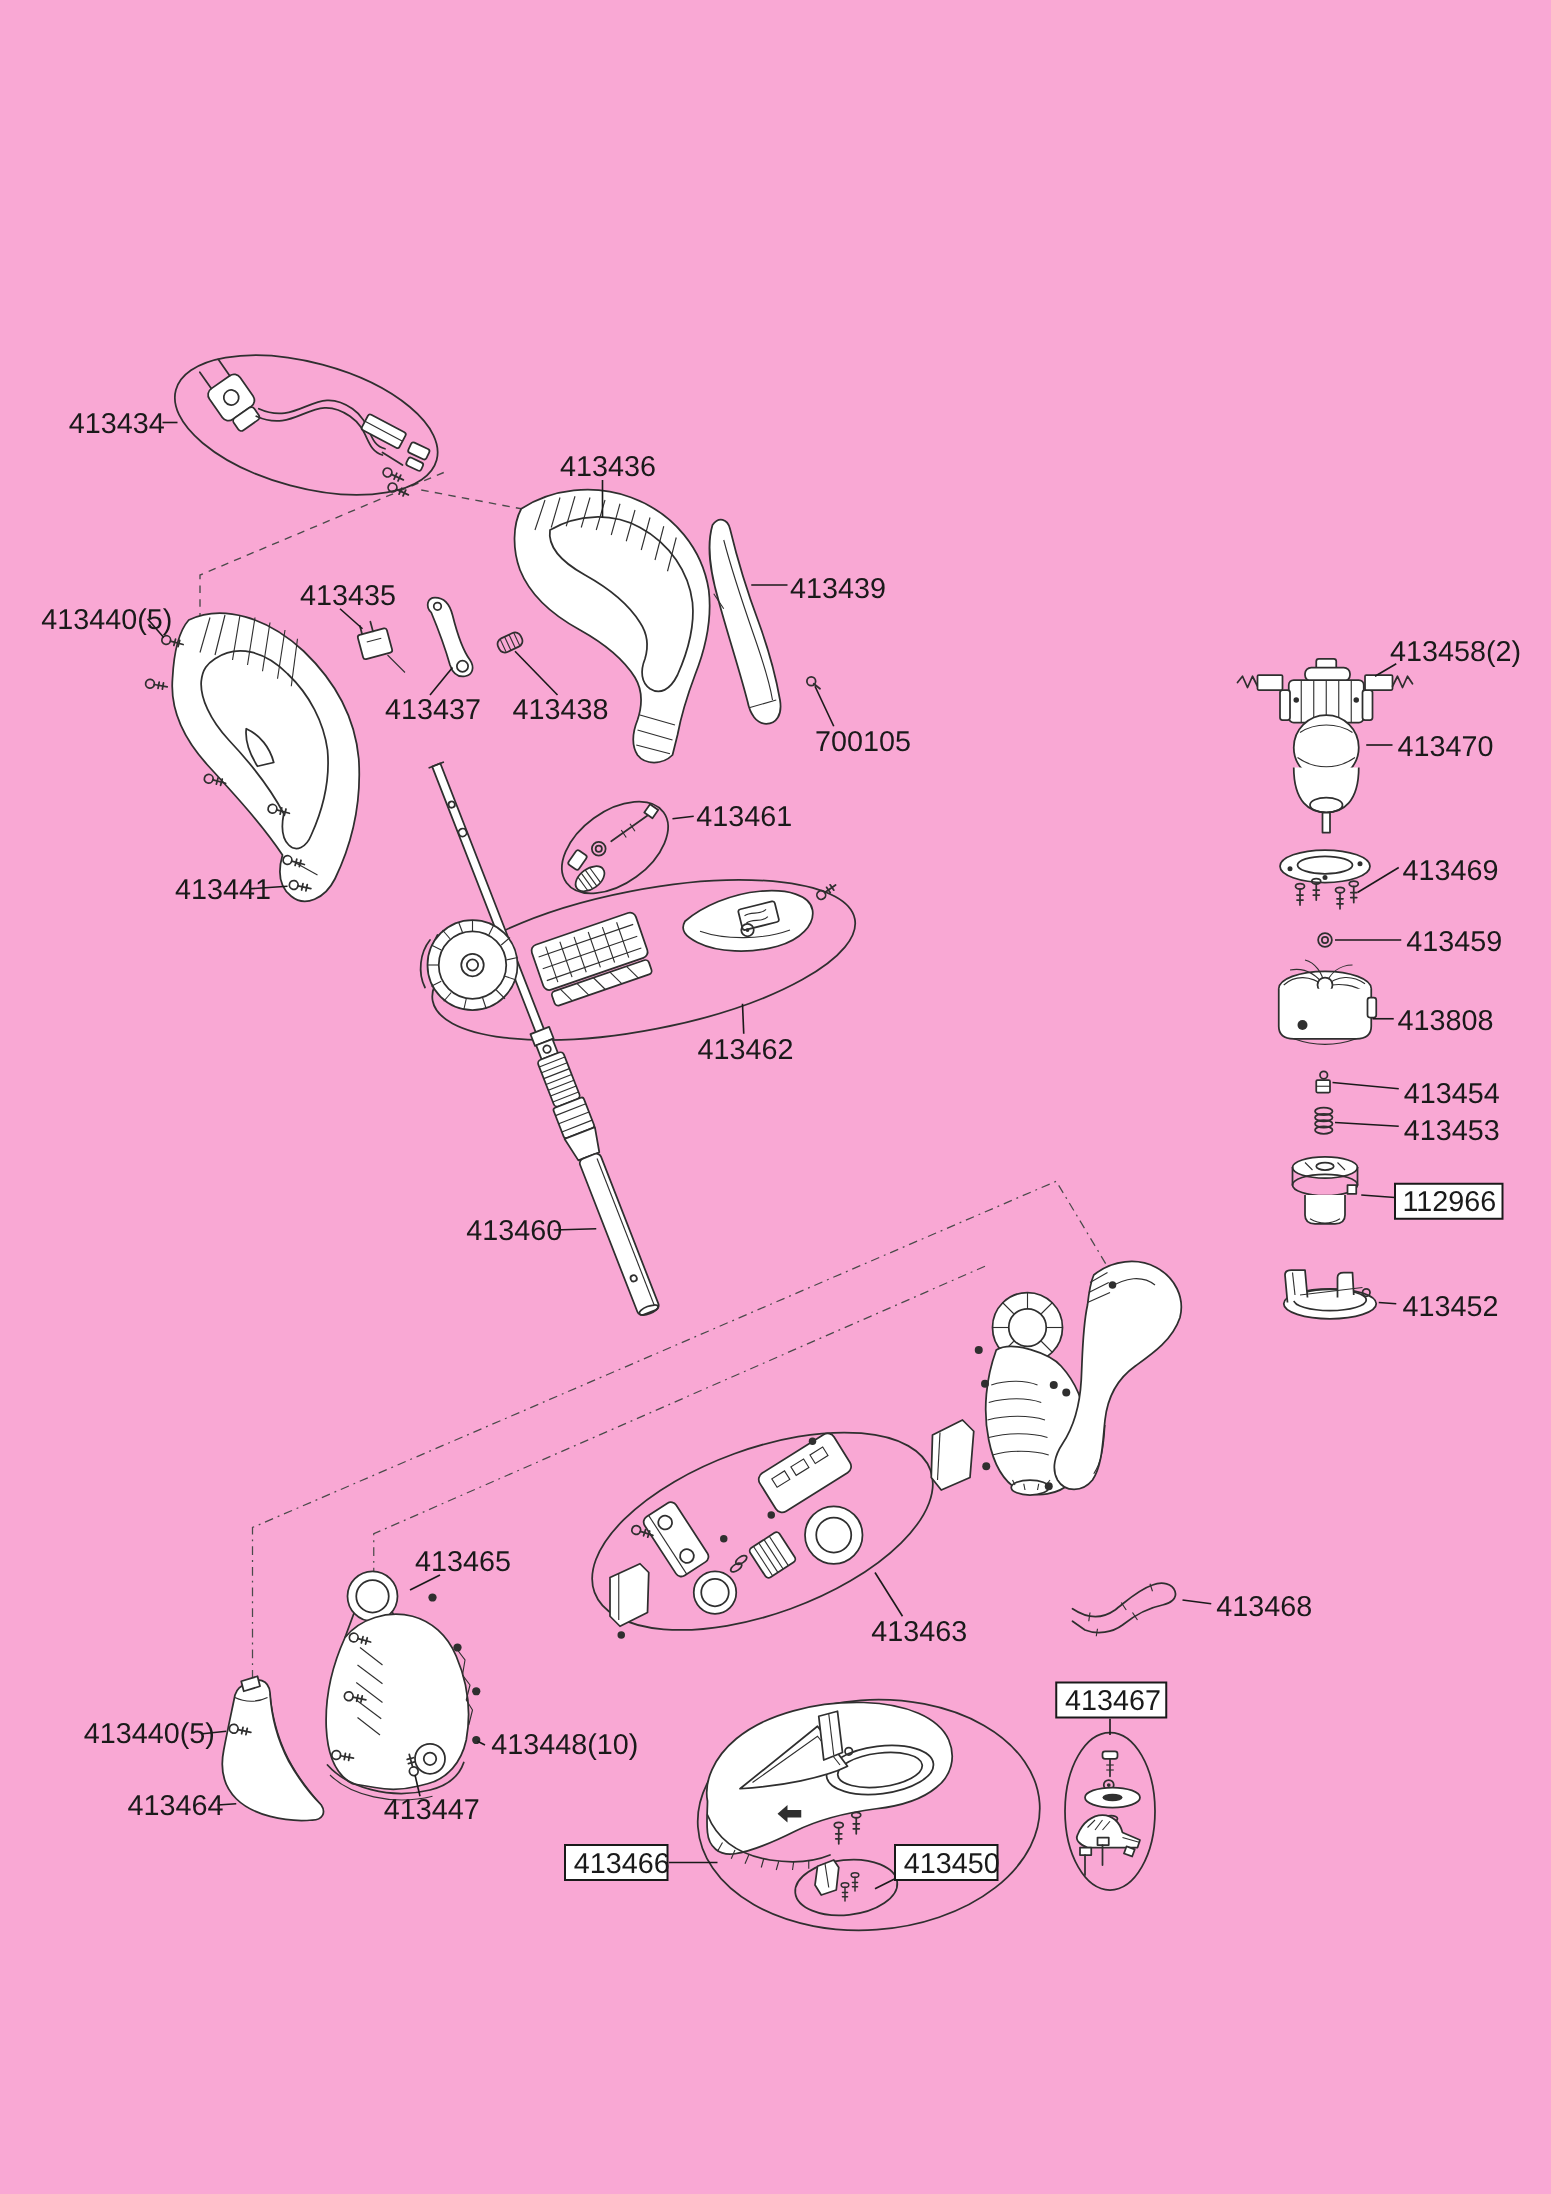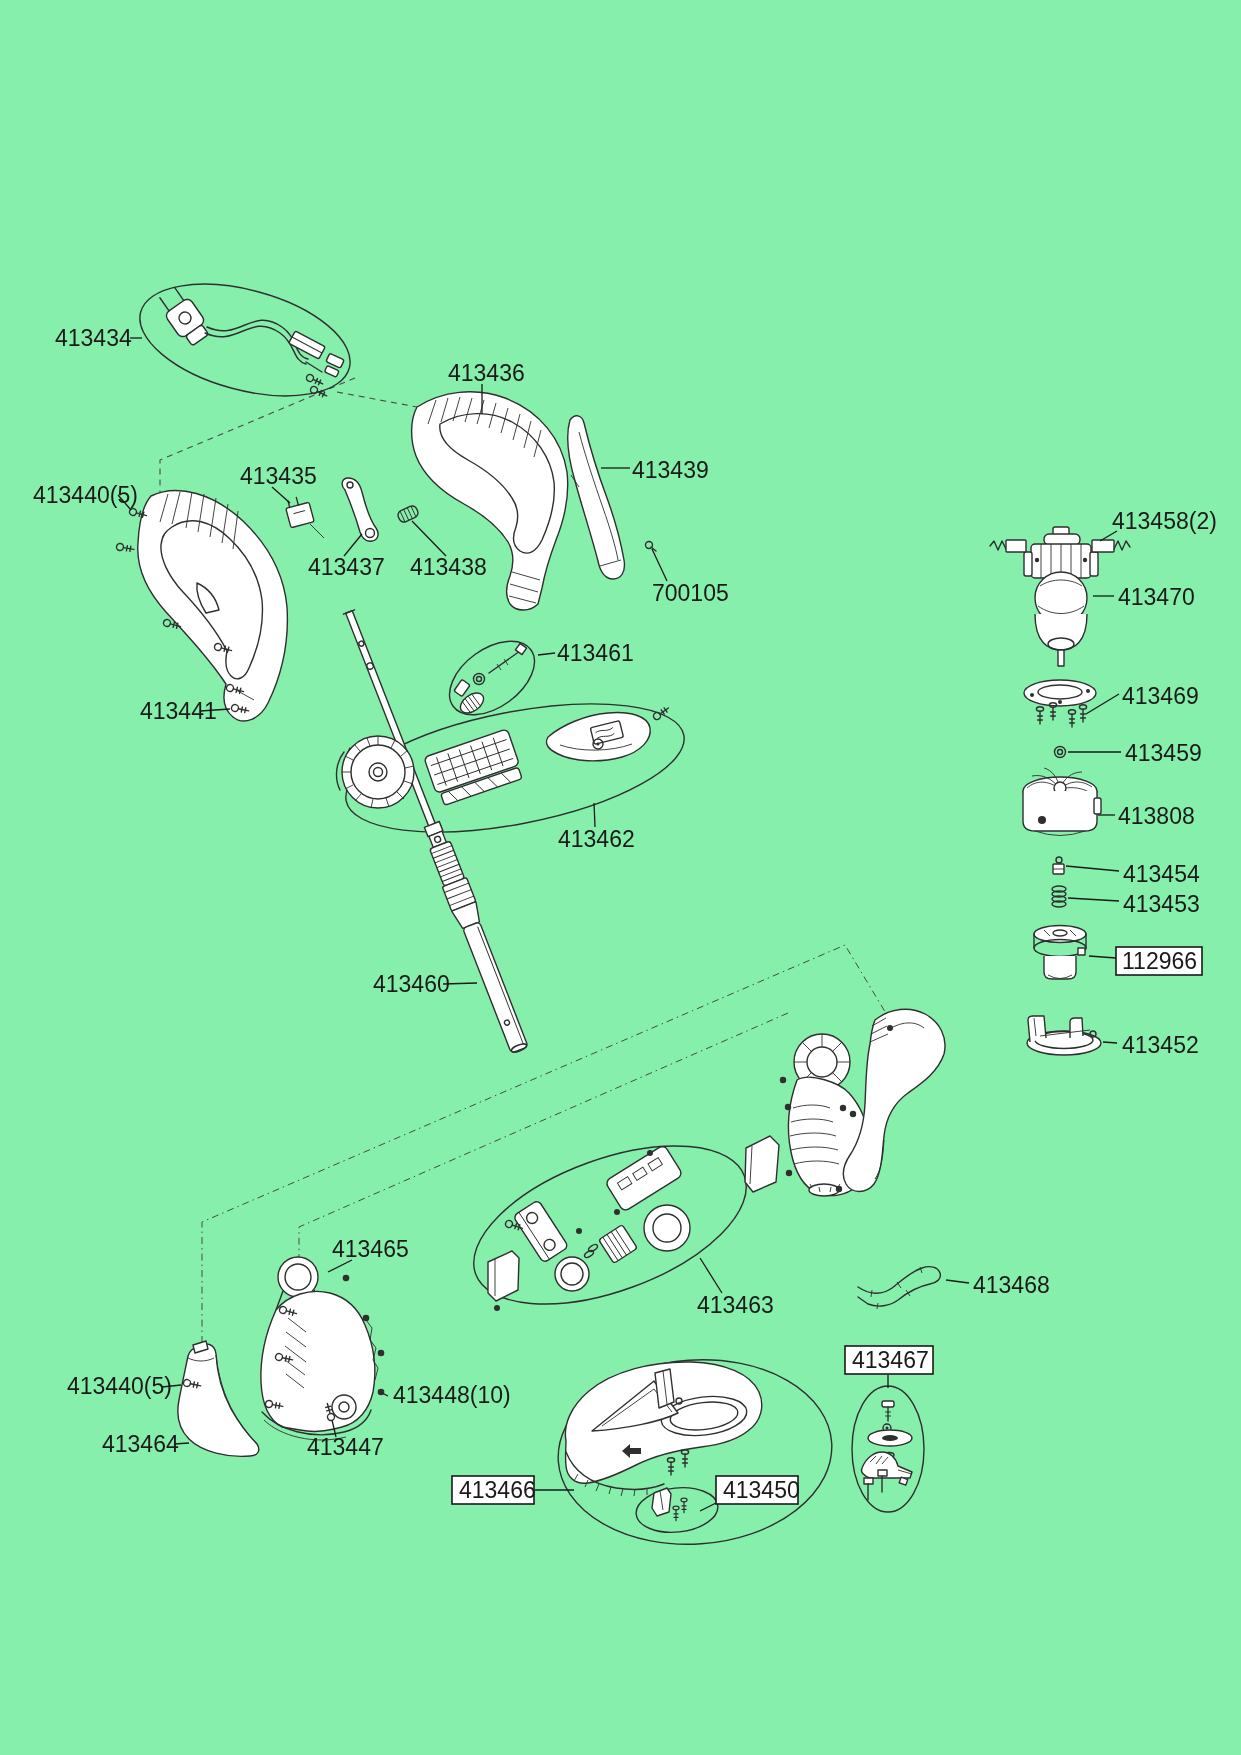--- a/index.html
+++ b/index.html
@@ -1,16 +1,16 @@
 <!DOCTYPE html>
 <html><head>
 <meta charset="utf-8">
 <style>
   html,body{margin:0;padding:0;background:#ffffff;}
-  .page{width:1241px;height:1755px;position:relative;background:#86efac;font-family:"Liberation Sans",sans-serif;}
+  .page{width:1241px;height:1755px;position:relative;background:#f9a8d4;font-family:"Liberation Sans",sans-serif;}
   svg{display:block;}
   .lbl{font-family:"Liberation Sans",sans-serif;font-size:23px;fill:#1a1a1a;}
   .ln{stroke:#2f2f2f;stroke-width:1.4;fill:none;stroke-linecap:round;stroke-linejoin:round;}
   .lnw{stroke:#2f2f2f;stroke-width:1.4;fill:#ffffff;stroke-linejoin:round;}
   .thin{stroke:#2f2f2f;stroke-width:0.9;fill:none;}
   .dot{fill:#2f2f2f;stroke:none;}
   .leader{stroke:#1a1a1a;stroke-width:1.3;fill:none;}
   .cl{stroke:#4a4a4a;stroke-width:1;fill:none;stroke-dasharray:7 4 1.5 4;}
   .dash{stroke:#4a4a4a;stroke-width:1.1;fill:none;stroke-dasharray:6 5;}
   .box{stroke:#1a1a1a;stroke-width:1.6;fill:#fff;}

